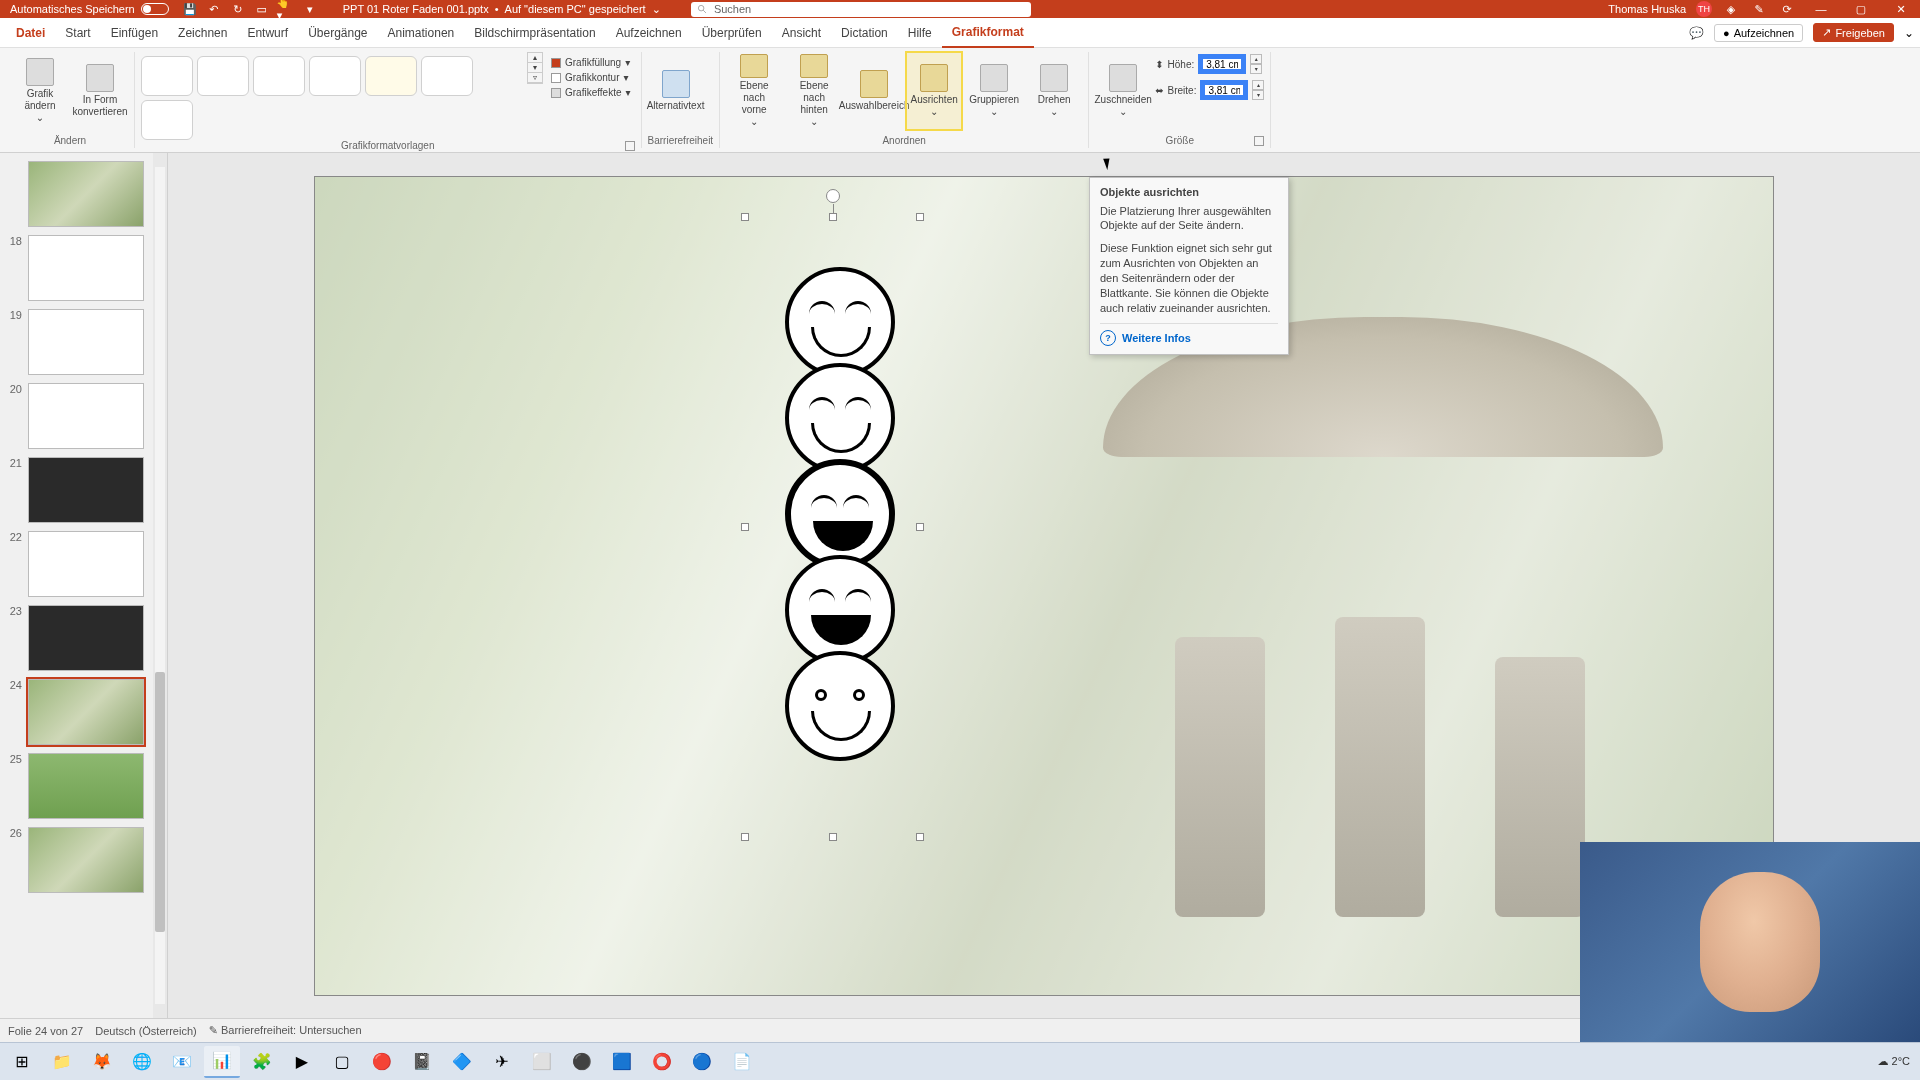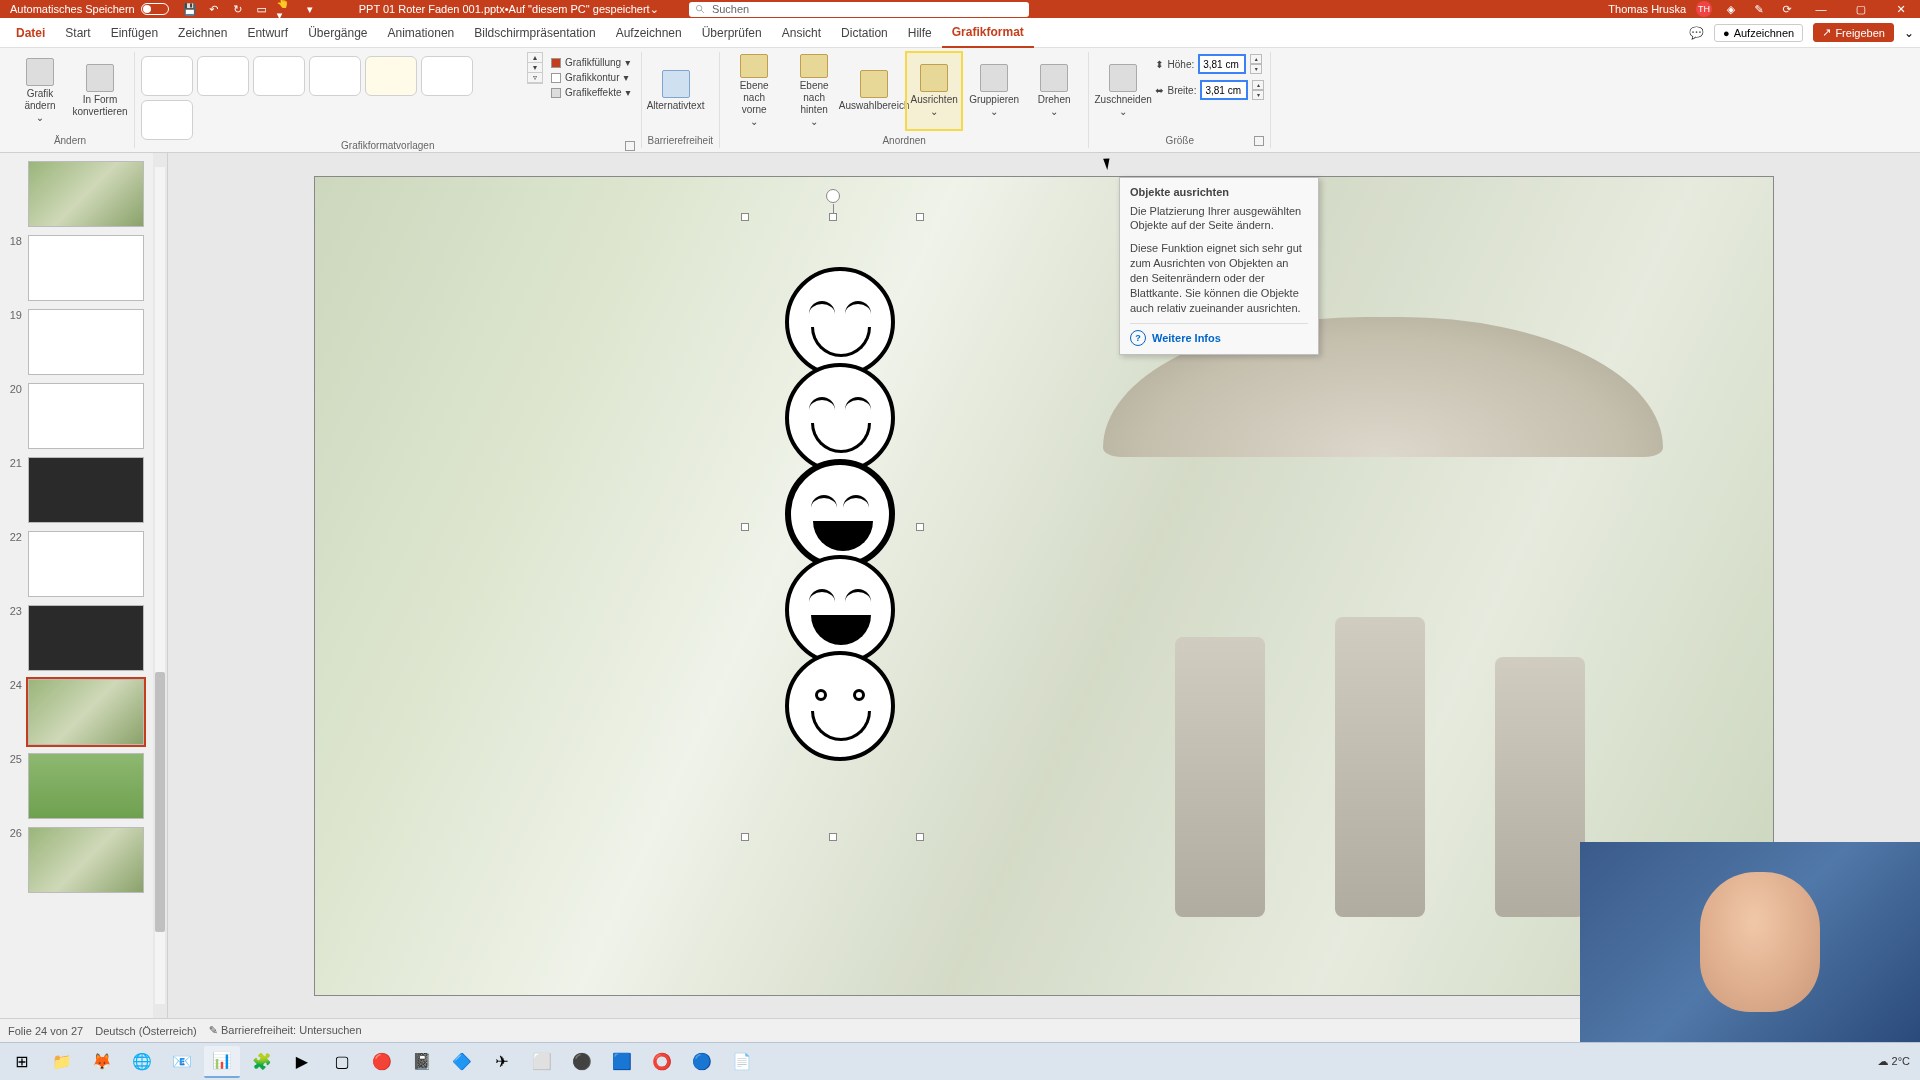--- a/index.html
+++ b/index.html
@@ -5,21 +5,21 @@
 * { margin: 0; padding: 0; box-sizing: border-box; font-family: "Segoe UI", sans-serif; }
 body { width: 1920px; height: 1080px; overflow: hidden; background: #fff; transform-origin: top left; }
 
 
 .titlebar { height: 18px; background: #c43e1c; color: #fff; display: flex; align-items: center; font-size: 11px; padding: 0 4px; }
 .tb-left { display: flex; align-items: center; gap: 6px; }
 .autosave { display: flex; align-items: center; gap: 6px; padding: 0 6px; justify-content: flex-end; }
 .toggle { width: 28px; height: 12px; border: 1px solid #fff; border-radius: 6px; position: relative; }
 .toggle::after { content: ""; width: 8px; height: 8px; background: #fff; border-radius: 50%; position: absolute; left: 1px; top: 1px; }
 .tb-icon { width: 18px; height: 18px; display: flex; align-items: center; justify-content: center; color: #fff; }
-.tb-center { margin-left: 40px; display: flex; align-items: center; }
+.tb-center { margin-left: 24px; display: flex; align-items: center; gap: 6px; }
 .tb-right { margin-left: auto; display: flex; align-items: center; gap: 10px; }
 .search-box { background: #fff; color: #666; width: 340px; height: 15px; border-radius: 3px; display: flex; align-items: center; padding: 0 6px; font-size: 11px; margin-left: 30px; }
 .search-box svg { width: 11px; height: 11px; margin-right: 6px; }
 .avatar { width: 16px; height: 16px; border-radius: 50%; background: #ef4444; display: flex; align-items: center; justify-content: center; font-size: 9px; }
 .win-btn { width: 30px; height: 18px; display: flex; align-items: center; justify-content: center; }
 
 
 .ribbon-tabs { height: 30px; background: #fff; border-bottom: 1px solid #e0e0e0; display: flex; align-items: center; font-size: 12px; padding: 0 6px; }
 .tab { padding: 0 10px; height: 30px; display: flex; align-items: center; color: #444; cursor: pointer; }
 .tab.datei { color: #c43e1c; font-weight: 600; }
@@ -43,21 +43,21 @@
 .shape-thumb { width: 52px; height: 40px; background: #fff; border: 1px solid #d0d0d0; border-radius: 6px; }
 .shape-thumb.y { background: #fffbe8; }
 .fill-opts { display: flex; flex-direction: column; gap: 2px; font-size: 10px; padding-top: 4px; }
 .fill-opts div { display: flex; align-items: center; gap: 4px; padding: 1px 4px; }
 .swatch { width: 10px; height: 10px; background: #c43e1c; border: 1px solid #999; }
 .gallery-scroll { width: 16px; display: flex; flex-direction: column; border: 1px solid #ccc; margin-left: 2px; }
 .gallery-scroll div { flex: 1; border-bottom: 1px solid #ccc; display: flex; align-items: center; justify-content: center; font-size: 8px; }
 .highlight { outline: 2px solid #f5d949; outline-offset: -1px; background: rgba(245,217,73,0.2); }
 .size-inputs { display: flex; flex-direction: column; gap: 6px; padding-top: 2px; }
 .size-row { display: flex; align-items: center; gap: 4px; font-size: 10px; }
-.size-row input { width: 48px; height: 20px; border: 2px solid #3b82f6; font-size: 10px; padding: 0 3px; }
+.size-row input { width: 48px; height: 20px; border: 5px solid #3b82f6; font-size: 10px; padding: 0 3px; }
 .spin { width: 12px; display: flex; flex-direction: column; }
 .spin div { height: 10px; border: 1px solid #bbb; font-size: 6px; text-align: center; line-height: 8px; }
 
 
 .workspace { display: flex; height: calc(100% - 18px - 30px - 105px - 24px - 38px); background: #e8e8e8; }
 .thumb-panel { width: 168px; background: #f0f0f0; border-right: 1px solid #d0d0d0; overflow: hidden; position: relative; }
 .thumb-list { padding: 4px 0; }
 .thumb-row { display: flex; align-items: flex-start; gap: 6px; padding: 4px 6px; }
 .thumb-num { width: 16px; text-align: right; font-size: 11px; color: #666; }
 .thumb { width: 116px; height: 66px; background: #fff; border: 1px solid #bbb; position: relative; overflow: hidden; font-size: 6px; }
@@ -89,21 +89,21 @@
 .emoji:first-child { margin-top: 0; }
 .emoji .eye { position: absolute; width: 26px; height: 14px; border-top: 3px solid #000; border-radius: 13px 13px 0 0; top: 30px; }
 .emoji .eye.l { left: 20px; } .emoji .eye.r { right: 20px; }
 .emoji .mouth { position: absolute; width: 60px; height: 30px; border: 3px solid #000; border-top: none; border-radius: 0 0 30px 30px; left: 22px; top: 56px; }
 .emoji .mouth.fill { background: #000; }
 .emoji.e3 { border-width: 6px; }
 .emoji .dot { position: absolute; width: 12px; height: 12px; border: 3px solid #000; border-radius: 50%; top: 34px; }
 .emoji .dot.l { left: 26px; } .emoji .dot.r { right: 26px; }
 
 
-.tooltip { position: absolute; left: 804px; top: 0; width: 200px; background: #f8f8f8; border: 1px solid #c0c0c0; box-shadow: 2px 2px 6px rgba(0,0,0,0.2); padding: 8px 10px; font-size: 11px; color: #444; z-index: 50; }
+.tooltip { position: absolute; left: 774px; top: 0; width: 200px; background: #f8f8f8; border: 1px solid #c0c0c0; box-shadow: 2px 2px 6px rgba(0,0,0,0.2); padding: 8px 10px; font-size: 11px; color: #444; z-index: 50; }
 .tooltip h4 { font-size: 11px; font-weight: 600; margin-bottom: 6px; }
 .tooltip p { margin-bottom: 8px; line-height: 1.35; }
 .tooltip .more { color: #0066cc; border-top: 1px solid #ddd; padding-top: 6px; display: flex; align-items: center; gap: 6px; font-weight: 600; }
 .tooltip .more::before { content: "?"; width: 14px; height: 14px; border: 1px solid #0066cc; border-radius: 50%; display: inline-flex; align-items: center; justify-content: center; font-size: 9px; }
 .cursor { position: absolute; left: 790px; top: -20px; width: 0; height: 0; border-left: 6px solid #000; border-right: 2px solid transparent; border-bottom: 10px solid transparent; border-top: 2px solid transparent; z-index: 60; transform: rotate(-20deg); }
 
 .slide-scrollbar { position: absolute; right: 0; top: 0; bottom: 0; width: 14px; background: #e8e8e8; }
 
 
 .statusbar { height: 24px; background: #f0f0f0; border-top: 1px solid #d0d0d0; display: flex; align-items: center; font-size: 11px; color: #555; padding: 0 8px; gap: 12px; }

